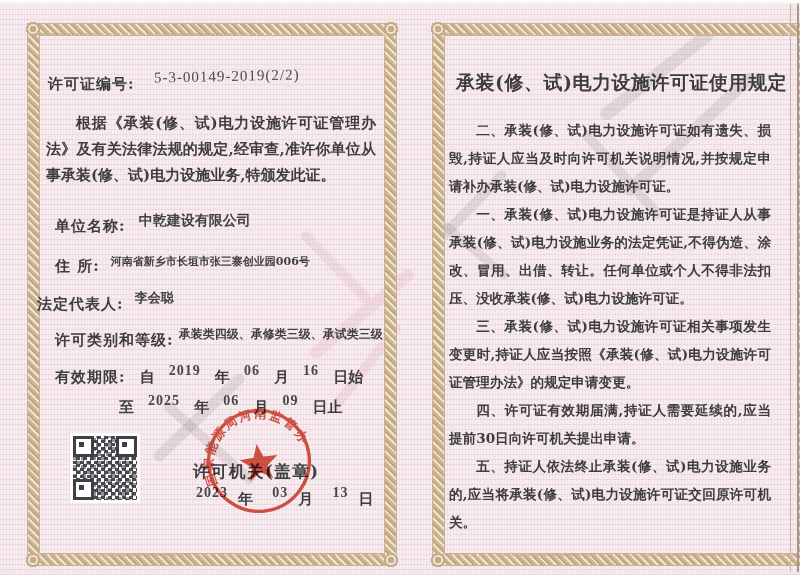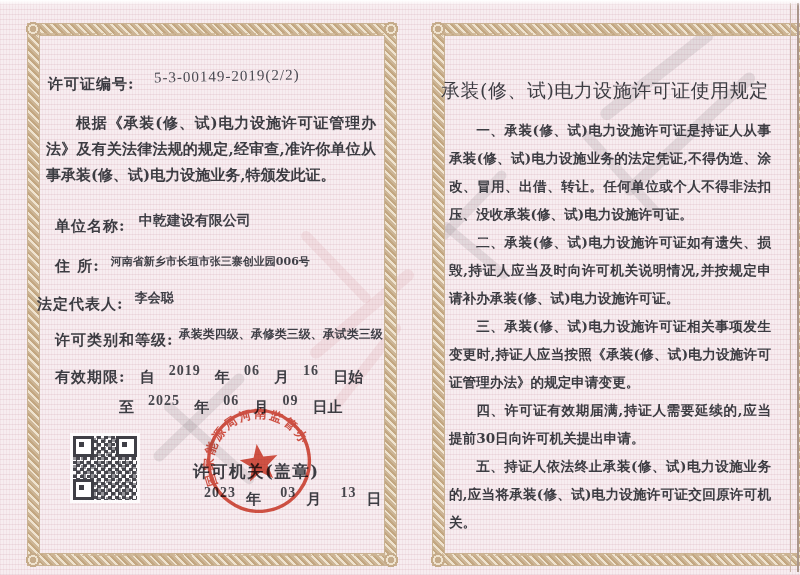--- a/index.html
+++ b/index.html
@@ -67,22 +67,22 @@
       conic-gradient(rgba(63,63,70,.55) 25%,transparent 0 50%,rgba(63,63,70,.55) 0 75%,transparent 0) 3px 2px/10px 9px;}
   .fp{position:absolute;width:15px;height:15px;border:3px solid #3f3f46;background:#fff;}
   .fp::after{content:"";position:absolute;left:3px;top:3px;width:5px;height:5px;background:#3f3f46;}
   .fp.tl{left:3px;top:3px;} .fp.tr{right:3px;top:3px;} .fp.bl{left:3px;bottom:3px;}
 
   
   .seal{position:absolute;left:202px;top:404px;width:114px;height:114px;z-index:8;
     opacity:.85;transform:rotate(-8deg);mix-blend-mode:multiply;}
 
   
-  .r-title{position:absolute;left:36px;width:354px;top:70px;margin:8px;text-align:left;
-    font-size:19px;font-weight:400;letter-spacing:.5px;z-index:4;}
+  .r-title{position:absolute;left:36px;width:354px;top:70px;margin:0;text-align:right;
+    font-size:19px;font-weight:700;letter-spacing:.5px;z-index:4;}
   .r-body{position:absolute;left:52px;top:116px;width:322px;z-index:4;}
   .r-body p{margin:0;font-size:13.6px;line-height:28px;font-weight:600;
     text-indent:2em;text-align:justify;}
 </style>
 </head>
 <body>
 
 <div id="canvas">
 
   <section class="sheet left">
@@ -149,21 +149,21 @@
 
     <div class="qr">
       <div class="qr-grid"></div>
       <i class="fp tl"></i>
       <i class="fp tr"></i>
       <i class="fp bl"></i>
     </div>
 
     <div class="pos authority" style="left:193px;top:461px;">许可机关(盖章)</div>
 
-    <div class="pos daterow" style="left:204px;top:489px;">
+    <div class="pos daterow" style="left:196px;top:489px;">
       <span class="sup">2023</span>
       <span class="unit">年</span>
       <span class="sup">03</span>
       <span class="unit">月</span>
       <span class="sup">13</span>
       <span class="unit">日</span>
     </div>
 
     <svg class="seal" viewBox="0 0 120 120">
       <circle cx="60" cy="60" r="53" fill="none" stroke="#cf3a28" stroke-width="3.6"></circle>
@@ -185,22 +185,22 @@
 
     <div class="wm gray" style="left:190px;top:68px;width:140px;height:13px;transform:rotate(-38deg);"></div>
     <div class="wm gray" style="left:205px;top:128px;width:175px;height:12px;transform:rotate(-43deg);"></div>
     <div class="wm gray" style="left:168px;top:170px;width:115px;height:10px;transform:rotate(48deg);"></div>
     <div class="wm gray" style="left:30px;top:200px;width:92px;height:10px;transform:rotate(-46deg);"></div>
     <div class="wm gray" style="left:36px;top:246px;width:84px;height:9px;transform:rotate(40deg);"></div>
 
     <h2 class="r-title">承装(修、试)电力设施许可证使用规定</h2>
 
     <div class="r-body">
+      <p>二、承装(修、试)电力设施许可证如有遗失、损毁,持证人应当及时向许可机关说明情况,并按规定申请补办承装(修、试)电力设施许可证。</p>
       <p>一、承装(修、试)电力设施许可证是持证人从事承装(修、试)电力设施业务的法定凭证,不得伪造、涂改、冒用、出借、转让。任何单位或个人不得非法扣压、没收承装(修、试)电力设施许可证。</p>
-      <p>二、承装(修、试)电力设施许可证如有遗失、损毁,持证人应当及时向许可机关说明情况,并按规定申请补办承装(修、试)电力设施许可证。</p>
       <p>三、承装(修、试)电力设施许可证相关事项发生变更时,持证人应当按照《承装(修、试)电力设施许可证管理办法》的规定申请变更。</p>
       <p>四、许可证有效期届满,持证人需要延续的,应当提前30日向许可机关提出申请。</p>
       <p>五、持证人依法终止承装(修、试)电力设施业务的,应当将承装(修、试)电力设施许可证交回原许可机关。</p>
     </div>
   </section>
 
   <div class="paper-edge"></div>
 </div>
 
 </body></html>

